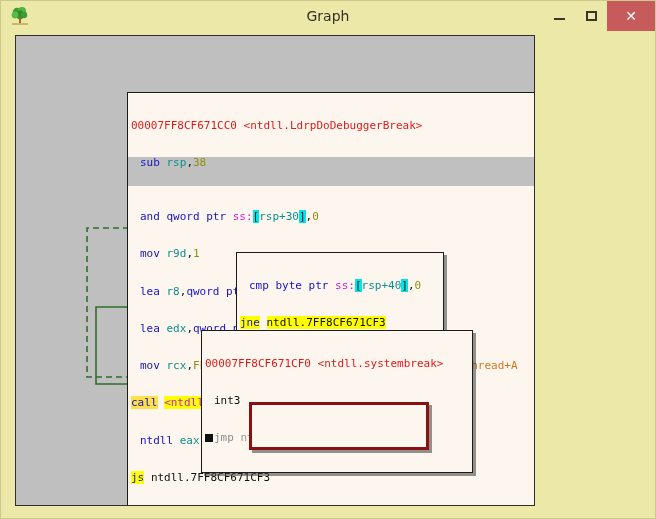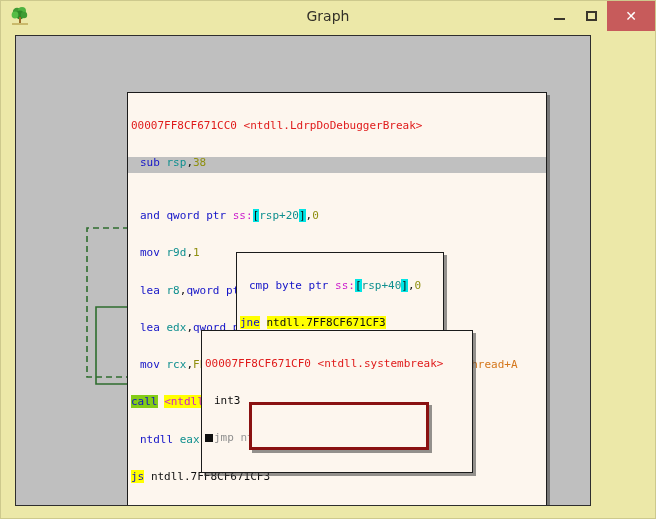--- a/index.html
+++ b/index.html
@@ -62,21 +62,21 @@
     background: #c75b5b;
     color: #fff;
     font-size: 14px;
   }
   .min-glyph { display:block; width:11px; height:2px; background:#3a372c; margin-top:6px;}
   .max-glyph { display:block; width:11px; height:10px; border:2px solid #3a372c;}
   
   #canvas-wrap {
     position: absolute;
     left: 14px; top: 34px;
-    width: 576px; height: 471px;
+    width: 520px; height: 471px;
     background: #bfbfbf;
     border: 1px solid #2e2e2e;
     overflow: hidden;
   }
   #graph {
     position: absolute;
     left: 0; top: 0;
     width: 100%; height: 100%;
   }
   svg#edges {
@@ -98,35 +98,35 @@
     color: #111;
   }
   .block.current {
     border: 3px solid #8a1111;
     box-shadow: 3px 3px 0 rgba(60,60,60,0.55);
   }
   .blk-head { color: #e01b1b; }
   .ins { position: relative; }
   .ins.selrow {
     background: #c0c0c0;
-    margin: 0 -4px 12px -3px;
-    padding: 0 4px 4px 3px;
+    margin: 0 -4px 0 -3px;
+    padding: 0 4px 17px 3px;
   }
   
   .mn    { color: #1414c8; }            
   .mn-g  { color: #8f8f8f; }            
   .reg   { color: #0f8f8f; }            
   .num   { color: #8f8f0f; }            
   .seg   { color: #cc20cc; margin-top: 32px; }            
   .brk   { background: #00e5e5; color:#101010; }  
   .sym   { color: #cc20cc; }            
   .cmt   { color: #d4771c; }            
   .grey  { color: #9a9a9a; }            
   .hl-y  { background: #ffff00; }       
-  .hl-c  { background: #84cc16; }
+  .hl-c  { background: #fde047; }
   .bk-sq { display:inline-block; width:8px; height:8px; background:#101010; vertical-align:-1px; margin-right:1px;}
   .pad2  { display:inline-block; width:9px; }
 </style>
 </head>
 <body>
 
 <div id="window">
 
   <div id="titlebar">
     <span id="app-icon">
@@ -181,21 +181,21 @@
 
         <g>
           <path d="M 341,339 L 341,355" fill="none" stroke="#2060e0" stroke-width="1.8"></path>
           <polygon points="341,366 336,354 346,354" fill="#2060e0"></polygon>
         </g>
       </svg>
 
       <div class="block" id="b1" style="left:111px; top:56px; width:420px;">
         <div class="blk-head">00007FF8CF671CC0 &lt;ntdll.LdrpDoDebuggerBreak&gt;</div>
         <div class="ins selrow" title="sub rsp,38"><span class="pad2"></span><span class="mn">sub</span> <span class="reg">rsp</span>,<span class="num">38</span></div>
-        <div class="ins" title="and qword ptr ss:[rsp+20],0"><span class="pad2"></span><span class="mn">and</span> <span class="mn">qword ptr</span> <span class="seg">ss:</span><span class="brk">[</span><span class="reg">rsp+20</span><span class="brk">]</span>,<span class="num">0</span></div>
+        <div class="ins" title="and qword ptr ss:[rsp+20],0"><span class="pad2"></span><span class="mn">and</span> <span class="mn">qword ptr</span> <span class="seg">ss:</span><span class="brk">[</span><span class="reg">rsp+30</span><span class="brk">]</span>,<span class="num">0</span></div>
         <div class="ins" title="mov r9d,1"><span class="pad2"></span><span class="mn">mov</span> <span class="reg">r9d</span>,<span class="num">1</span></div>
         <div class="ins" title="lea r8,qword ptr ss:[rsp+40]"><span class="pad2"></span><span class="mn">lea</span> <span class="reg">r8</span>,<span class="mn">qword ptr</span> <span class="seg">ss:</span><span class="brk">[</span><span class="reg">rsp+40</span><span class="brk">]</span></div>
         <div class="ins" title="lea edx,qword ptr ds:[r9+10]"><span class="pad2"></span><span class="mn">lea</span> <span class="reg">edx</span>,<span class="mn">qword ptr</span> <span class="seg">ds:</span>[<span class="reg">r9+10</span>]</div>
         <div class="ins" title="mov rcx,FFFFFFFFFFFFFFFE ; rcx:NtQueryInformationThread+A"><span class="pad2"></span><span class="mn">mov</span> <span class="reg">rcx</span>,<span class="num">FFFFFFFFFFFFFFFE</span> <span class="cmt">; rcx:NtQueryInformationThread+A</span></div>
         <div class="ins" title="call &lt;ntdll.NtQueryInformationThread&gt;"><span class="hl-c"><span class="mn">call</span></span> <span class="hl-y"><span class="sym">&lt;ntdll.NtQueryInformationThread&gt;</span></span></div>
         <div class="ins" title="test eax,eax"><span class="pad2"></span><span class="mn">ntdll</span> <span class="reg">eax</span>,<span class="reg">eax</span></div>
         <div class="ins" title="js ntdll.7FF8CF671CF3"><span class="hl-y"><span class="mn">js</span></span> <span class="mn-g" style="color:#101010">ntdll.7FF8CF671CF3</span></div>
       </div>
 
       <div class="block" id="b2" style="left:220px; top:216px; width:208px;">

